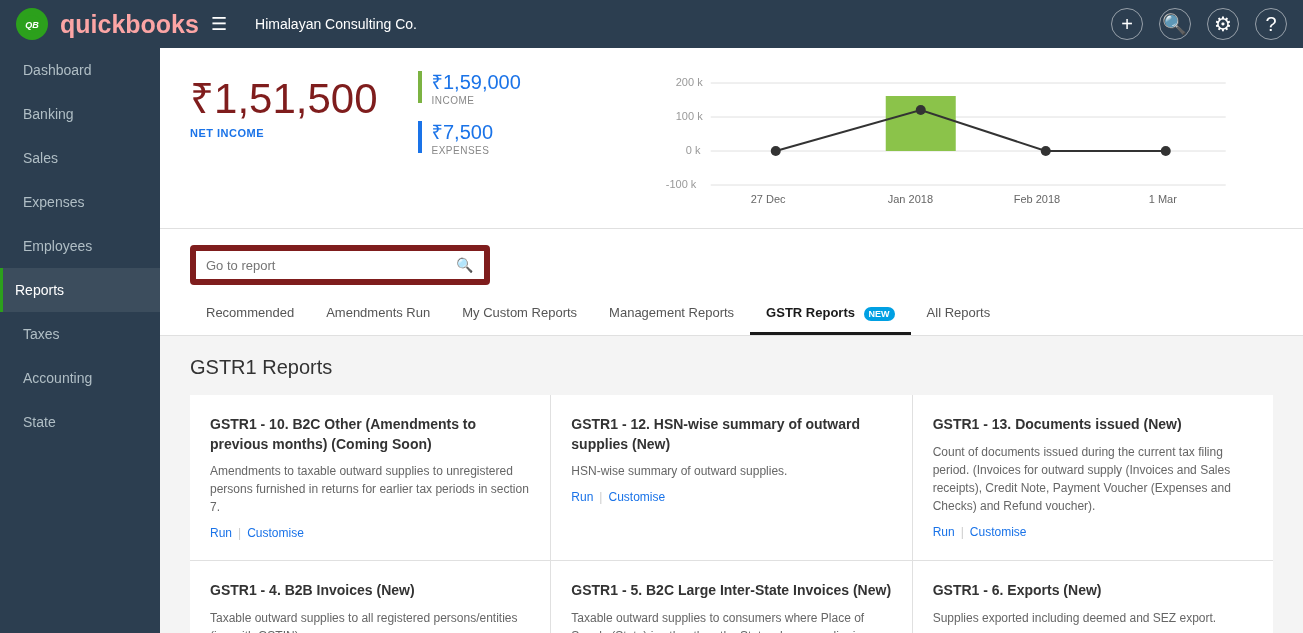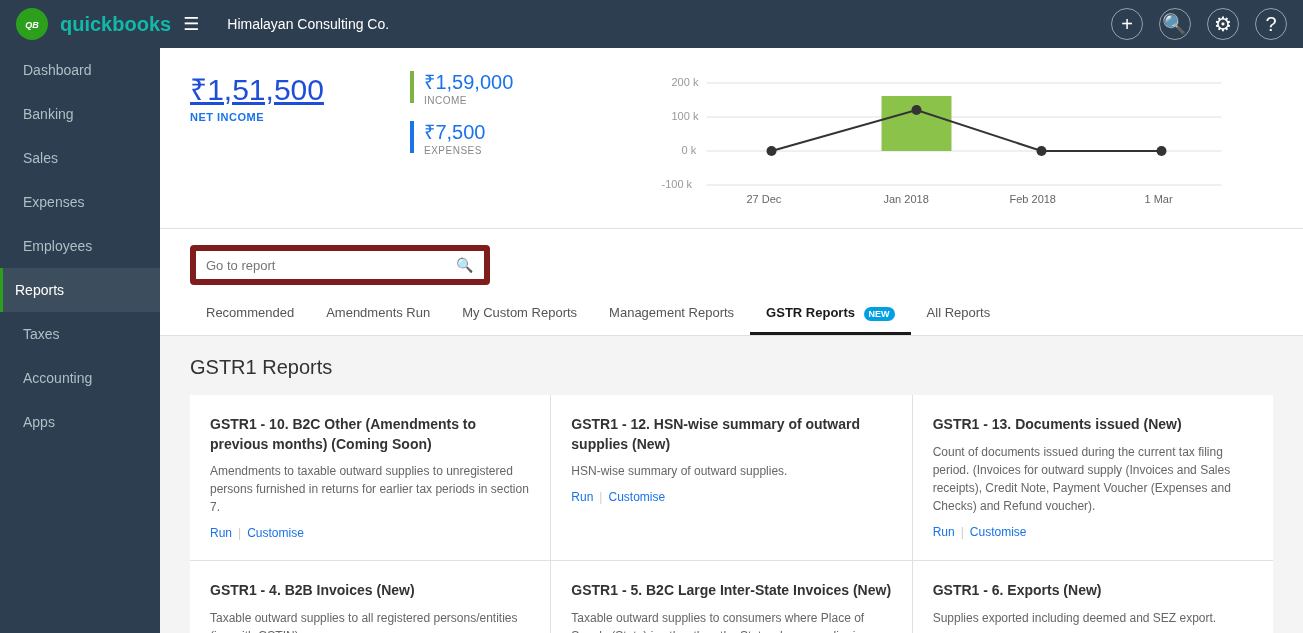--- a/index.html
+++ b/index.html
@@ -18,21 +18,21 @@
       z-index: 100;
     }
     .topnav-left { display: flex; align-items: center; gap: 12px; }
     .qb-logo {
       background: #2ca01c;
       border-radius: 50%;
       width: 32px; height: 32px;
       display: flex; align-items: center; justify-content: center;
       color: white; font-weight: bold; font-size: 13px;
     }
-    .qb-brand { color: #14b8a6; font-size: 20px; font-weight: 600; }
+    .qb-brand { color: #fca5a5; font-size: 25px; font-weight: 600; }
     .hamburger { color: white; font-size: 18px; cursor: pointer; margin-right: 8px; }
     .company-name { color: white; font-size: 14px; margin-left: 8px; }
     .topnav-right { display: flex; align-items: center; gap: 16px; }
     .topnav-icon { color: white; font-size: 20px; cursor: pointer; width: 32px; height: 32px; display: flex; align-items: center; justify-content: center; border: 1.5px solid rgba(255,255,255,0.5); border-radius: 50%; }
 
     
     .sidebar {
       position: fixed;
       top: 48px;
       left: 0;
@@ -66,21 +66,21 @@
     
     .summary-area {
       background: white;
       padding: 20px 30px;
       display: flex;
       align-items: flex-start;
       gap: 40px;
       border-bottom: 1px solid #e0e0e0;
     }
     .net-income-block { min-width: 180px; }
-    .net-income-value { font-size: 30px; font-weight: 300; color: #1d4ed8; text-decoration: underline; }
+    .net-income-value { font-size: 42px; font-weight: 300; color: #7f1d1d; }
     .net-income-label { color: #1a73e8; font-size: 11px; font-weight: 600; letter-spacing: 0.5px; text-transform: uppercase; margin-top: 2px; }
 
     .income-expense-block { display: flex; flex-direction: column; gap: 12px; min-width: 160px; }
     .income-bar { display: flex; align-items: center; gap: 10px; }
     .bar-indicator { width: 4px; height: 32px; }
     .bar-green { background: #7cb342; }
     .bar-blue { background: #1a73e8; }
     .income-amount { color: #1a73e8; font-size: 20px; font-weight: 400; }
     .income-label { font-size: 10px; color: #888; text-transform: uppercase; letter-spacing: 0.5px; }
     .expense-amount { color: #1a73e8; font-size: 20px; font-weight: 400; }
@@ -222,21 +222,21 @@
 
 <div class="sidebar">
   <div class="sidebar-item">Dashboard</div>
   <div class="sidebar-item">Banking</div>
   <div class="sidebar-item">Sales</div>
   <div class="sidebar-item">Expenses</div>
   <div class="sidebar-item">Employees</div>
   <div class="sidebar-item active">Reports</div>
   <div class="sidebar-item">Taxes</div>
   <div class="sidebar-item">Accounting</div>
-  <div class="sidebar-item">Apps</div>
+  <div class="sidebar-item">State</div>
 </div>
 
 <div class="main-content">
 
   <div class="summary-area">
     <div class="net-income-block">
       <div class="net-income-value">₹1,51,500</div>
       <div class="net-income-label">NET INCOME</div>
     </div>
 

